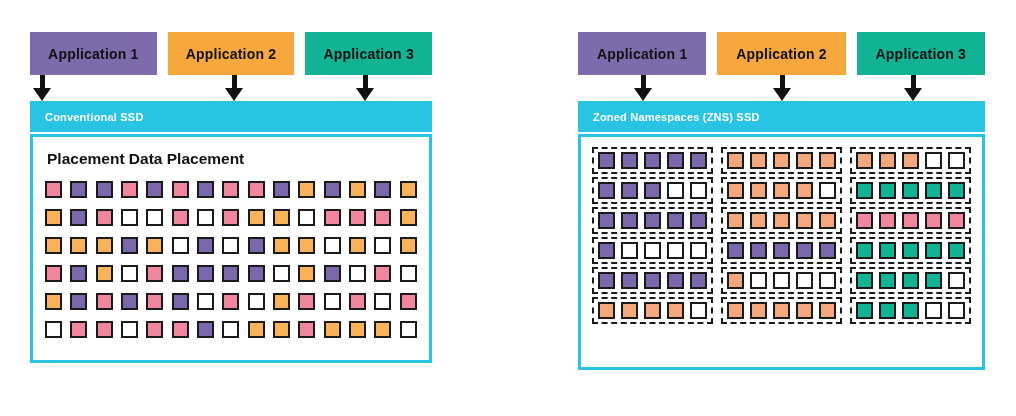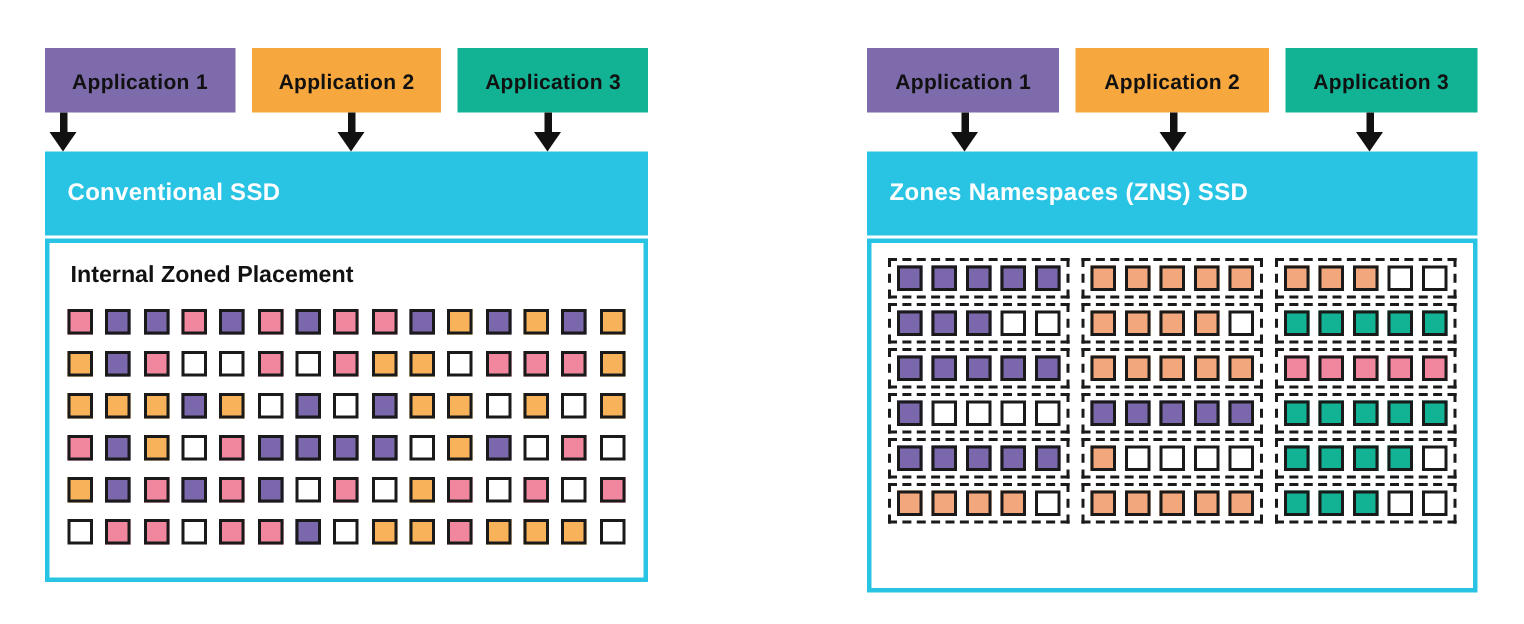--- a/index.html
+++ b/index.html
@@ -16,21 +16,21 @@
 
   .arrows { position:relative; height:26px; }
   .arrow { position:absolute; top:0; width:18px; height:26px; }
   .arrow::before { content:""; position:absolute; left:6.5px; top:0; width:5px; height:14px; background:var(--ink); }
   .arrow::after  { content:""; position:absolute; left:0; top:13px; width:0; height:0;
                    border-left:9px solid transparent; border-right:9px solid transparent;
                    border-top:13px solid var(--ink); }
   .panel-left  .arrow-1 { left:3px; }   .panel-left  .arrow-2 { left:195px; } .panel-left  .arrow-3 { left:326px; }
   .panel-right .arrow-1 { left:56px; }  .panel-right .arrow-2 { left:195px; } .panel-right .arrow-3 { left:326px; }
 
-  .ssd-header { height:56px; background:var(--cyan); color:#fff; font-weight:bold; font-size:16px;
+  .ssd-header { height:31px; background:var(--cyan); color:#fff; font-weight:bold; font-size:11px;
                 display:flex; align-items:center; padding-left:15px; letter-spacing:.2px; }
   .ssd-body { margin-top:2px; border:3px solid var(--cyan); background:#fff; padding:10px 10px 12px 10px; }
   .panel-left  .ssd-body { height:229px; }
   .panel-right .ssd-body { height:236px; }
 
   .body-title { font-weight:bold; font-size:15.5px; color:#111; margin:3px 0 13px 4px; }
 
   .sq { width:17px; height:17px; border:2px solid var(--sqborder); display:block; flex:0 0 17px; }
 
   .sq-grid { padding:0 2px; }
@@ -52,21 +52,21 @@
       <div class="app-box" style="background: rgb(18, 178, 148);">Application 3</div>
     </div>
     <div class="arrows">
       <div class="arrow arrow-1"></div>
       <div class="arrow arrow-2"></div>
       <div class="arrow arrow-3"></div>
     </div>
     <div class="ssd-box">
       <div class="ssd-header">Conventional SSD</div>
       <div class="ssd-body">
-        <div class="body-title">Internal Zoned Placement</div>
+        <div class="body-title">Placement Data Placement</div>
         <div class="sq-grid">
             <div class="sq-row">
               <span class="sq" style="background: rgb(240, 135, 159);"></span>
               <span class="sq" style="background: rgb(123, 104, 172);"></span>
               <span class="sq" style="background: rgb(123, 104, 172);"></span>
               <span class="sq" style="background: rgb(240, 135, 159);"></span>
               <span class="sq" style="background: rgb(123, 104, 172);"></span>
               <span class="sq" style="background: rgb(240, 135, 159);"></span>
               <span class="sq" style="background: rgb(123, 104, 172);"></span>
               <span class="sq" style="background: rgb(240, 135, 159);"></span>
@@ -173,21 +173,21 @@
       <div class="app-box" style="background: rgb(125, 107, 172);">Application 1</div>
       <div class="app-box" style="background: rgb(246, 167, 62);">Application 2</div>
       <div class="app-box" style="background: rgb(18, 178, 148);">Application 3</div>
     </div>
     <div class="arrows">
       <div class="arrow arrow-1"></div>
       <div class="arrow arrow-2"></div>
       <div class="arrow arrow-3"></div>
     </div>
     <div class="ssd-box">
-      <div class="ssd-header">Zones Namespaces (ZNS) SSD</div>
+      <div class="ssd-header">Zoned Namespaces (ZNS) SSD</div>
       <div class="ssd-body">
         <div class="zone-grid">
             <div class="zone-row">
               <div class="zone">
                 <span class="sq" style="background: rgb(123, 104, 172);"></span>
                 <span class="sq" style="background: rgb(123, 104, 172);"></span>
                 <span class="sq" style="background: rgb(123, 104, 172);"></span>
                 <span class="sq" style="background: rgb(123, 104, 172);"></span>
                 <span class="sq" style="background: rgb(123, 104, 172);"></span>
               </div>

